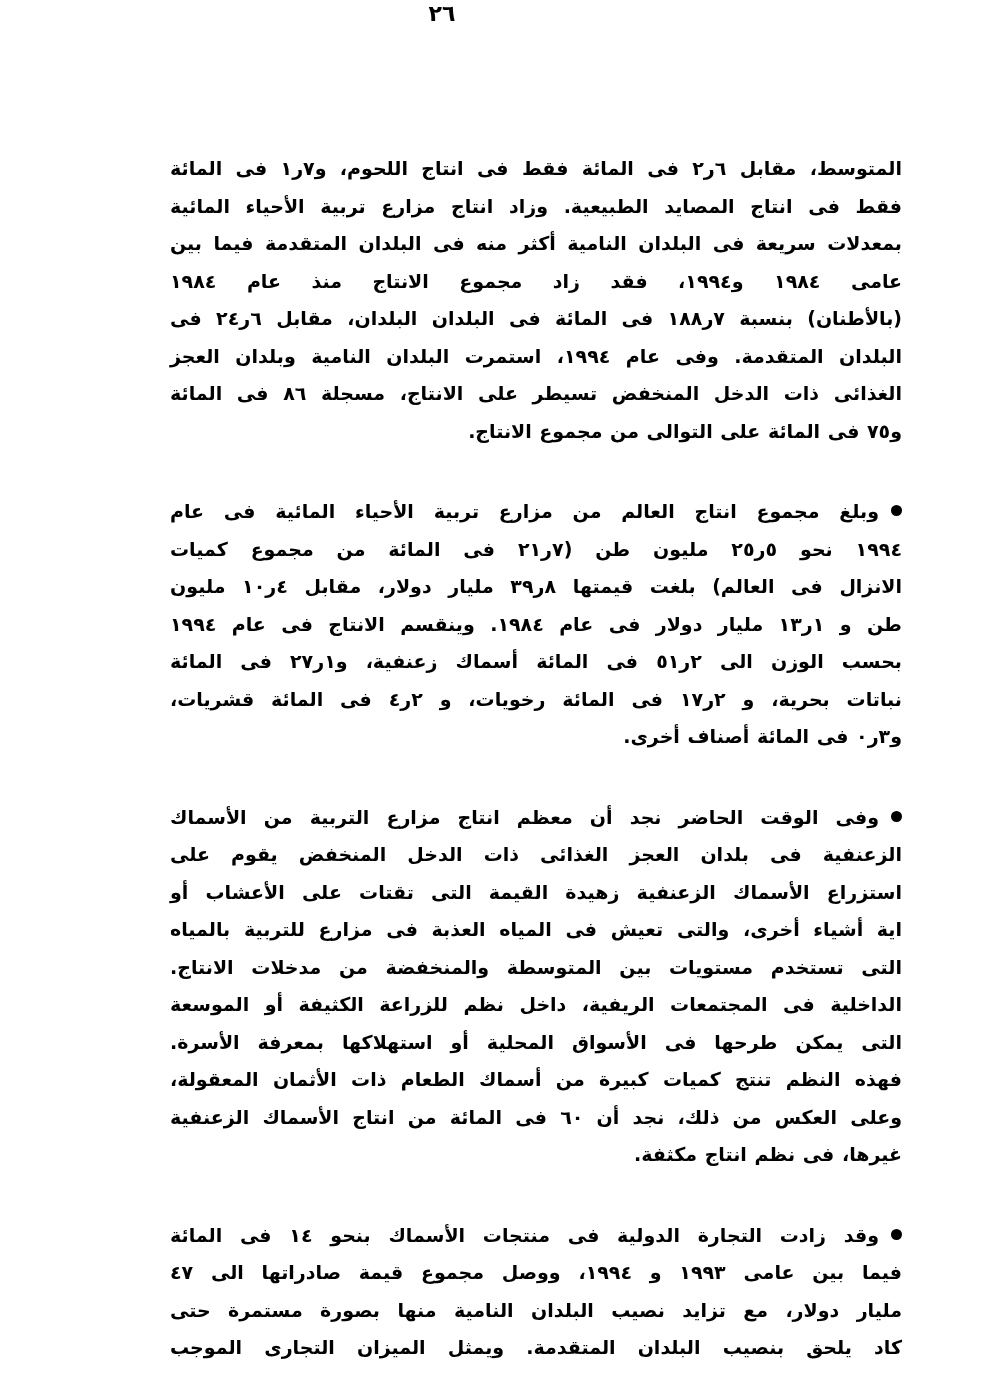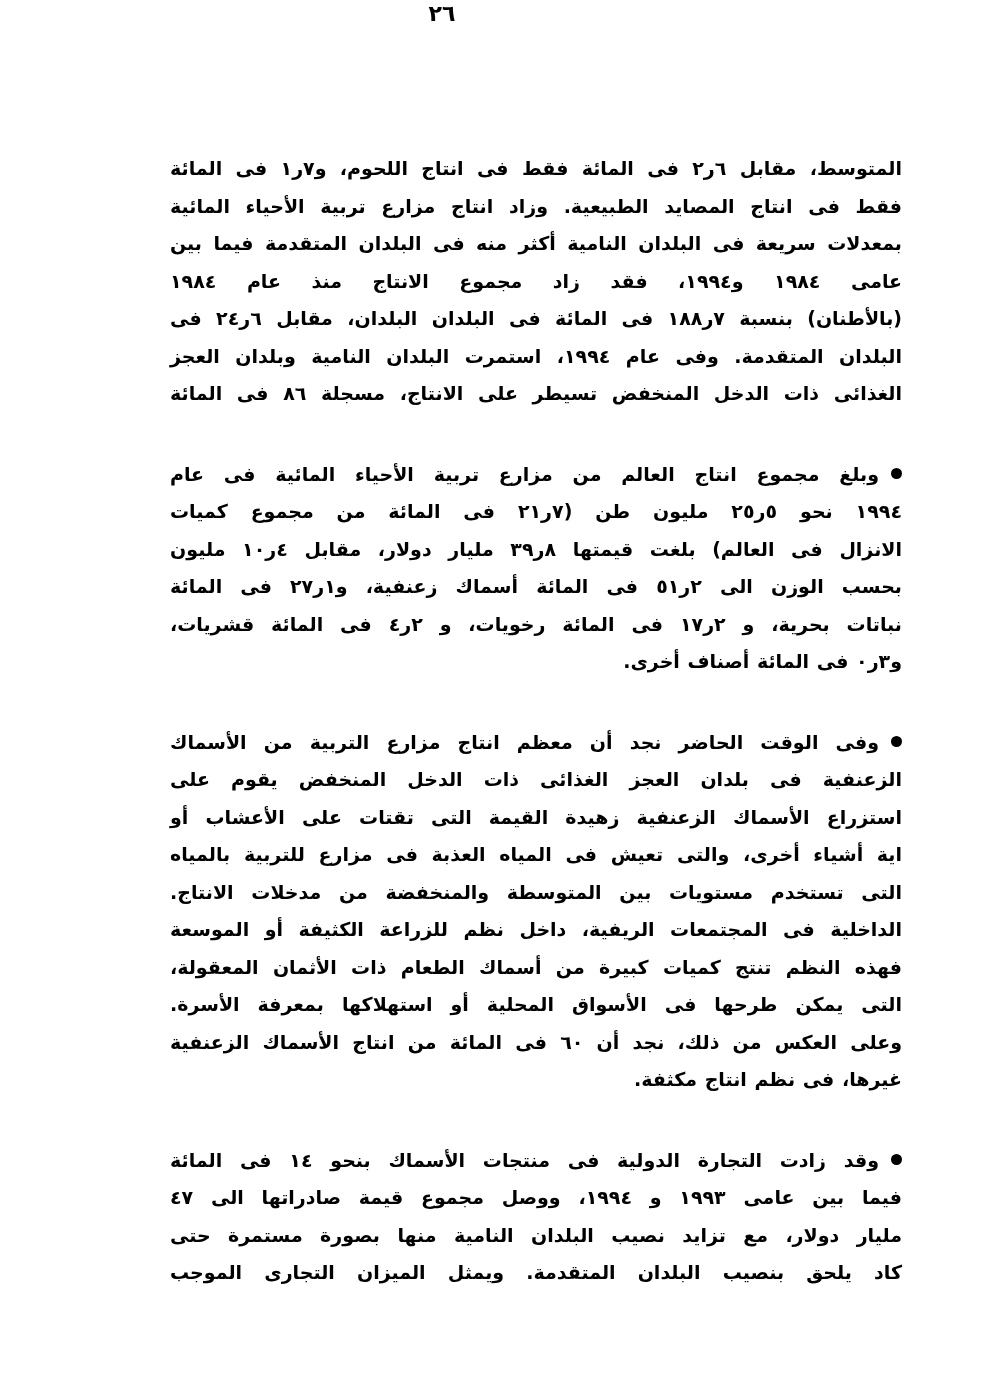--- a/index.html
+++ b/index.html
@@ -71,38 +71,40 @@
 
 <div class="content" id="content">
     <div class="para">
       <span class="line"><span>المتوسط، مقابل ٦ر٢ فى المائة فقط فى انتاج اللحوم، و٧ر١ فى المائة</span></span>
       <span class="line"><span>فقط فى انتاج المصايد الطبيعية. وزاد انتاج مزارع تربية الأحياء المائية</span></span>
       <span class="line"><span>بمعدلات سريعة فى البلدان النامية أكثر منه فى البلدان المتقدمة فيما بين</span></span>
       <span class="line"><span>عامى ١٩٨٤ و١٩٩٤، فقد زاد مجموع الانتاج منذ عام ١٩٨٤</span></span>
       <span class="line"><span>(بالأطنان) بنسبة ٧ر١٨٨ فى المائة فى البلدان البلدان، مقابل ٦ر٢٤ فى</span></span>
       <span class="line"><span>البلدان المتقدمة. وفى عام ١٩٩٤، استمرت البلدان النامية وبلدان العجز</span></span>
       <span class="line"><span>الغذائى ذات الدخل المنخفض تسيطر على الانتاج، مسجلة ٨٦ فى المائة</span></span>
+      <span class="line last"><span>و٧٥ فى المائة على التوالى من مجموع الانتاج.</span></span>
     </div>
     <div class="para">
       <span class="line"><span class="bullet"></span><span>وبلغ مجموع انتاج العالم من مزارع تربية الأحياء المائية فى عام</span></span>
       <span class="line"><span>١٩٩٤ نحو ٥ر٢٥ مليون طن (٧ر٢١ فى المائة من مجموع كميات</span></span>
       <span class="line"><span>الانزال فى العالم) بلغت قيمتها ٨ر٣٩ مليار دولار، مقابل ٤ر١٠ مليون</span></span>
+      <span class="line"><span>طن و ١ر١٣ مليار دولار فى عام ١٩٨٤. وينقسم الانتاج فى عام ١٩٩٤</span></span>
       <span class="line"><span>بحسب الوزن الى ٢ر٥١ فى المائة أسماك زعنفية، و١ر٢٧ فى المائة</span></span>
       <span class="line"><span>نباتات بحرية، و ٢ر١٧ فى المائة رخويات، و ٢ر٤ فى المائة قشريات،</span></span>
       <span class="line last"><span>و٣ر٠ فى المائة أصناف أخرى.</span></span>
     </div>
     <div class="para">
       <span class="line"><span class="bullet"></span><span>وفى الوقت الحاضر نجد أن معظم انتاج مزارع التربية من الأسماك</span></span>
       <span class="line"><span>الزعنفية فى بلدان العجز الغذائى ذات الدخل المنخفض يقوم على</span></span>
       <span class="line"><span>استزراع الأسماك الزعنفية زهيدة القيمة التى تقتات على الأعشاب أو</span></span>
       <span class="line"><span>اية أشياء أخرى، والتى تعيش فى المياه العذبة فى مزارع للتربية بالمياه</span></span>
       <span class="line"><span>التى تستخدم مستويات بين المتوسطة والمنخفضة من مدخلات الانتاج.</span></span>
       <span class="line"><span>الداخلية فى المجتمعات الريفية، داخل نظم للزراعة الكثيفة أو الموسعة</span></span>
+      <span class="line"><span>التى يمكن طرحها فى الأسواق المحلية أو استهلاكها بمعرفة الأسرة.</span></span>
       <span class="line"><span>فهذه النظم تنتج كميات كبيرة من أسماك الطعام ذات الأثمان المعقولة،</span></span>
-      <span class="line"><span>التى يمكن طرحها فى الأسواق المحلية أو استهلاكها بمعرفة الأسرة.</span></span>
       <span class="line"><span>وعلى العكس من ذلك، نجد أن ٦٠ فى المائة من انتاج الأسماك الزعنفية</span></span>
       <span class="line last"><span>غيرها، فى نظم انتاج مكثفة.</span></span>
     </div>
     <div class="para">
       <span class="line"><span class="bullet"></span><span>وقد زادت التجارة الدولية فى منتجات الأسماك بنحو ١٤ فى المائة</span></span>
       <span class="line"><span>فيما بين عامى ١٩٩٣ و ١٩٩٤، ووصل مجموع قيمة صادراتها الى ٤٧</span></span>
       <span class="line"><span>مليار دولار، مع تزايد نصيب البلدان النامية منها بصورة مستمرة حتى</span></span>
       <span class="line"><span>كاد يلحق بنصيب البلدان المتقدمة. ويمثل الميزان التجارى الموجب</span></span>
     </div>
   </div>

